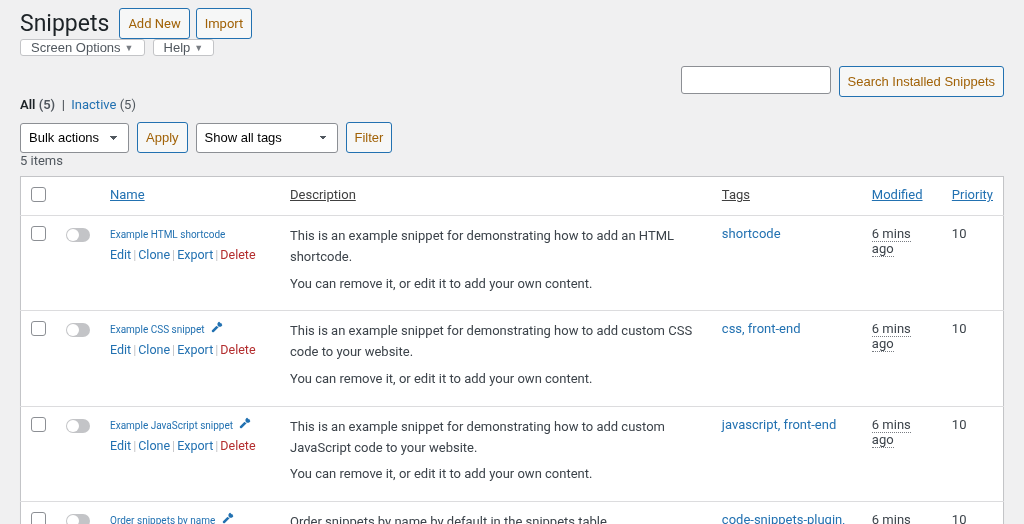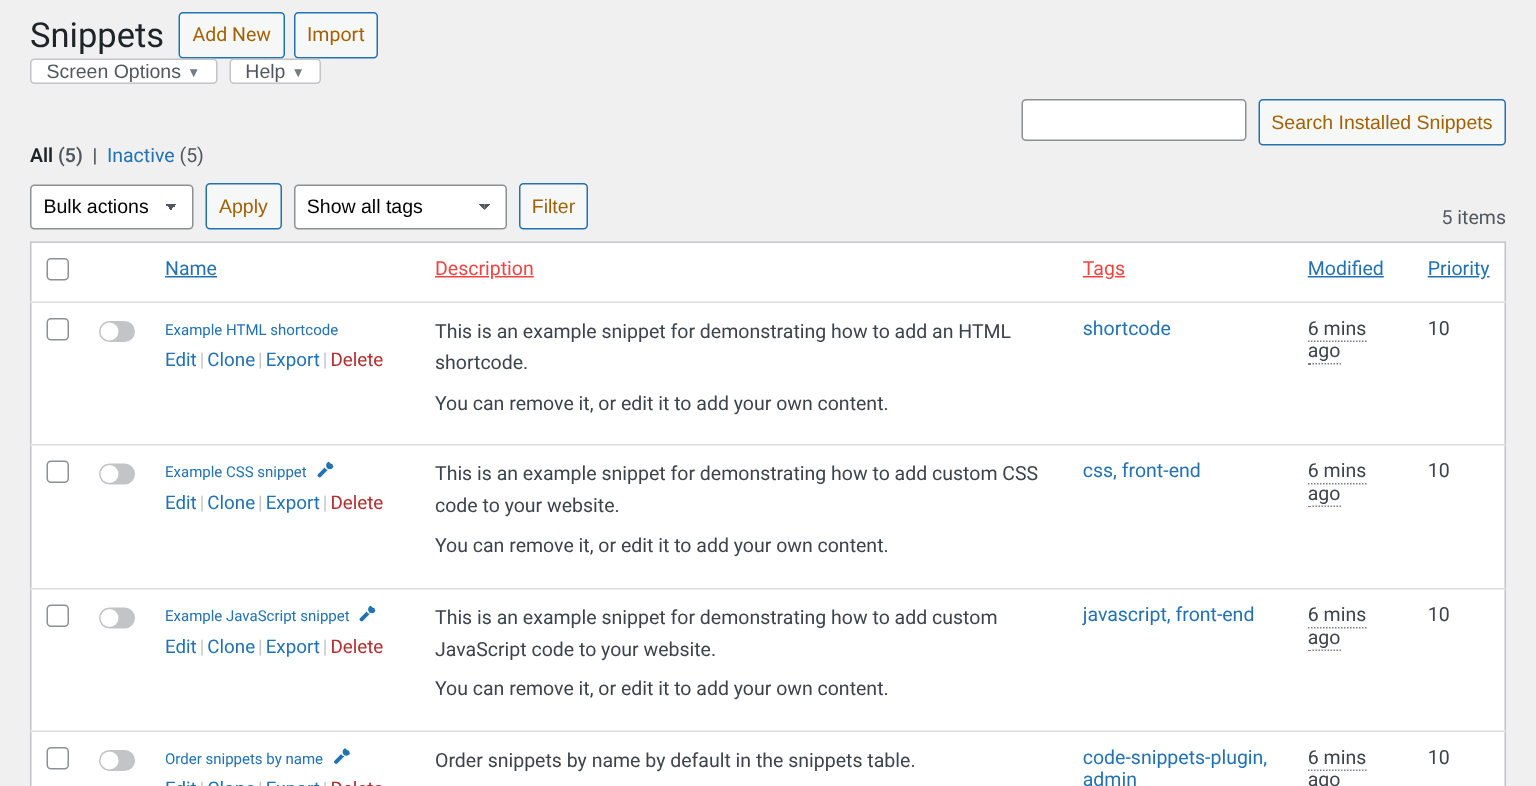--- a/index.html
+++ b/index.html
@@ -47,42 +47,42 @@
     border-radius: 3px;
     background: #fff;
     padding: 0 28px 0 8px;
     font-size: 13px;
     appearance: none;
     background-image: linear-gradient(45deg, transparent 50%, #50575e 50%), linear-gradient(135deg, #50575e 50%, transparent 50%);
     background-position: calc(100% - 14px) 12px, calc(100% - 10px) 12px;
     background-size: 4px 4px, 4px 4px;
     background-repeat: no-repeat;
   }
-  .tablenav { display: flex; justify-content: space-between; align-items: flex-end; margin-bottom: 8px; }
+  .tablenav { display: flex; justify-content: space-between; align-items: flex-start; margin-bottom: 8px; flex-direction: column; }
   .tablenav-left { display: flex; align-items: center; gap: 8px; }
   .items-count { font-size: 13px; color: #50575e; }
   table.wp-list {
     width: 100%;
     border-collapse: collapse;
     background: #fff;
     border: 1px solid #c3c4c7;
     box-shadow: 0 1px 1px rgba(0,0,0,.04);
   }
   table.wp-list th, table.wp-list td {
     padding: 10px;
     text-align: left;
     vertical-align: top;
     font-size: 13px;
   }
   table.wp-list thead th, table.wp-list tfoot th {
     font-weight: 400;
     color: #2271b1;
     text-decoration: underline;
   }
-  table.wp-list thead th.plain, table.wp-list tfoot th.plain { color: #ef4444; }
+  table.wp-list thead th.plain, table.wp-list tfoot th.plain { color: #404040; }
   table.wp-list tbody tr { border-top: 1px solid #dcdcde; }
   .col-cb { width: 30px; }
   .col-name { width: 180px; }
   .col-toggle { width: 30px; padding-left: 4px;}
   .col-tags { width: 150px; }
   .col-mod { width: 80px; }
   .col-pri { width: 60px; text-align: center; }
   .cb { width: 15px; height: 15px; border: 1px solid #8c8f94; border-radius: 3px; background:#fff; cursor: pointer; display:inline-block; }
   .toggle {
     width: 24px; height: 14px; border-radius: 8px; background: #c3c4c7;

